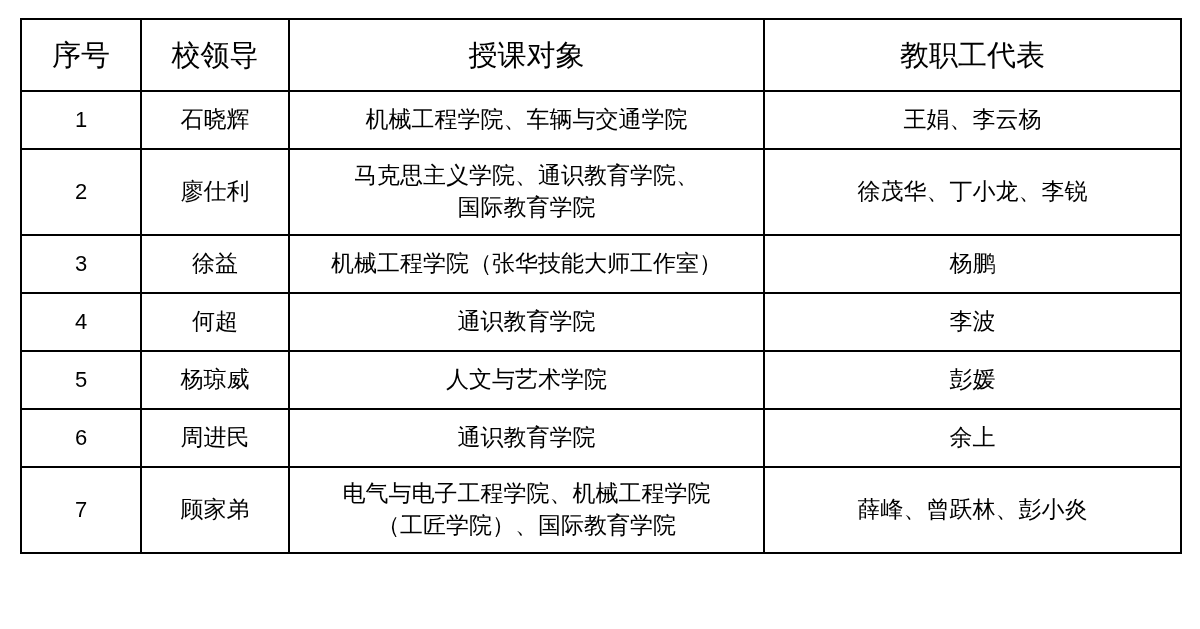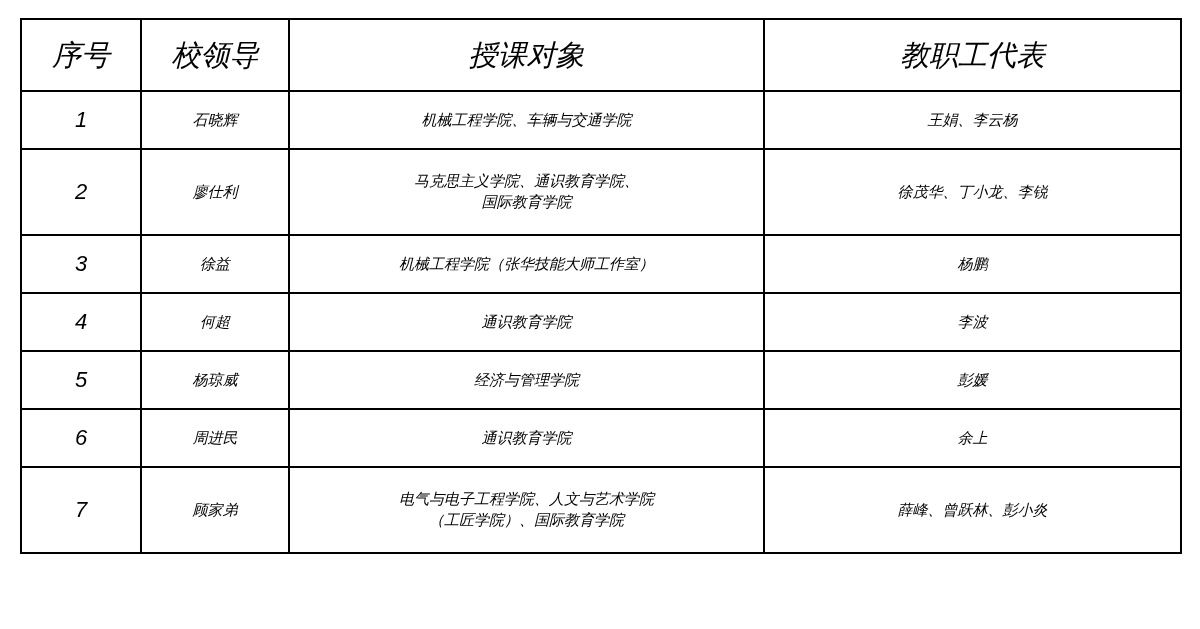--- a/index.html
+++ b/index.html
@@ -13,21 +13,20 @@
     font-family: "Liberation Sans", sans-serif;
     color: #000000;
     overflow: hidden;
   }
   .page {
     position: relative;
     width: 1196px;
     height: 629px;
     box-sizing: border-box;
     padding: 18px 20px 0 20px;
-    font-style: italic;
   }
   table.schedule {
     border-collapse: collapse;
     table-layout: fixed;
     width: 1160px;
     margin: 0 auto;
   }
   table.schedule td,
   table.schedule th {
     border: 2px solid #000000;
@@ -41,21 +40,21 @@
   col.c-leader { width: 148px; }
   col.c-audience { width: 475px; }
   col.c-contact { width: 417px; }
 
   thead td {
     font-size: 29px;
     font-weight: bold;
     height: 62px;
   }
   tbody td {
-    font-size: 15px;
+    font-size: 23px;
     height: 48px;
   }
   tbody tr.tall td {
     height: 76px;
   }
   .cell-lines {
     display: block;
   }
   .cell-lines span {
     display: block;
@@ -139,21 +138,21 @@
           <span class="cell-lines">
             <span>李波</span>
           </span>
         </td>
       </tr>
       <tr>
         <td class="num">5</td>
         <td>杨琼威</td>
         <td>
           <span class="cell-lines">
-            <span>经济与管理学院</span>
+            <span>人文与艺术学院</span>
           </span>
         </td>
         <td>
           <span class="cell-lines">
             <span>彭媛</span>
           </span>
         </td>
       </tr>
       <tr>
         <td class="num">6</td>
@@ -167,21 +166,21 @@
           <span class="cell-lines">
             <span>余上</span>
           </span>
         </td>
       </tr>
       <tr class="tall">
         <td class="num">7</td>
         <td>顾家弟</td>
         <td>
           <span class="cell-lines">
-            <span>电气与电子工程学院、人文与艺术学院</span>
+            <span>电气与电子工程学院、机械工程学院</span>
             <span>（工匠学院）、国际教育学院</span>
           </span>
         </td>
         <td>
           <span class="cell-lines">
             <span>薛峰、曾跃林、彭小炎</span>
           </span>
         </td>
       </tr>
     </tbody>

